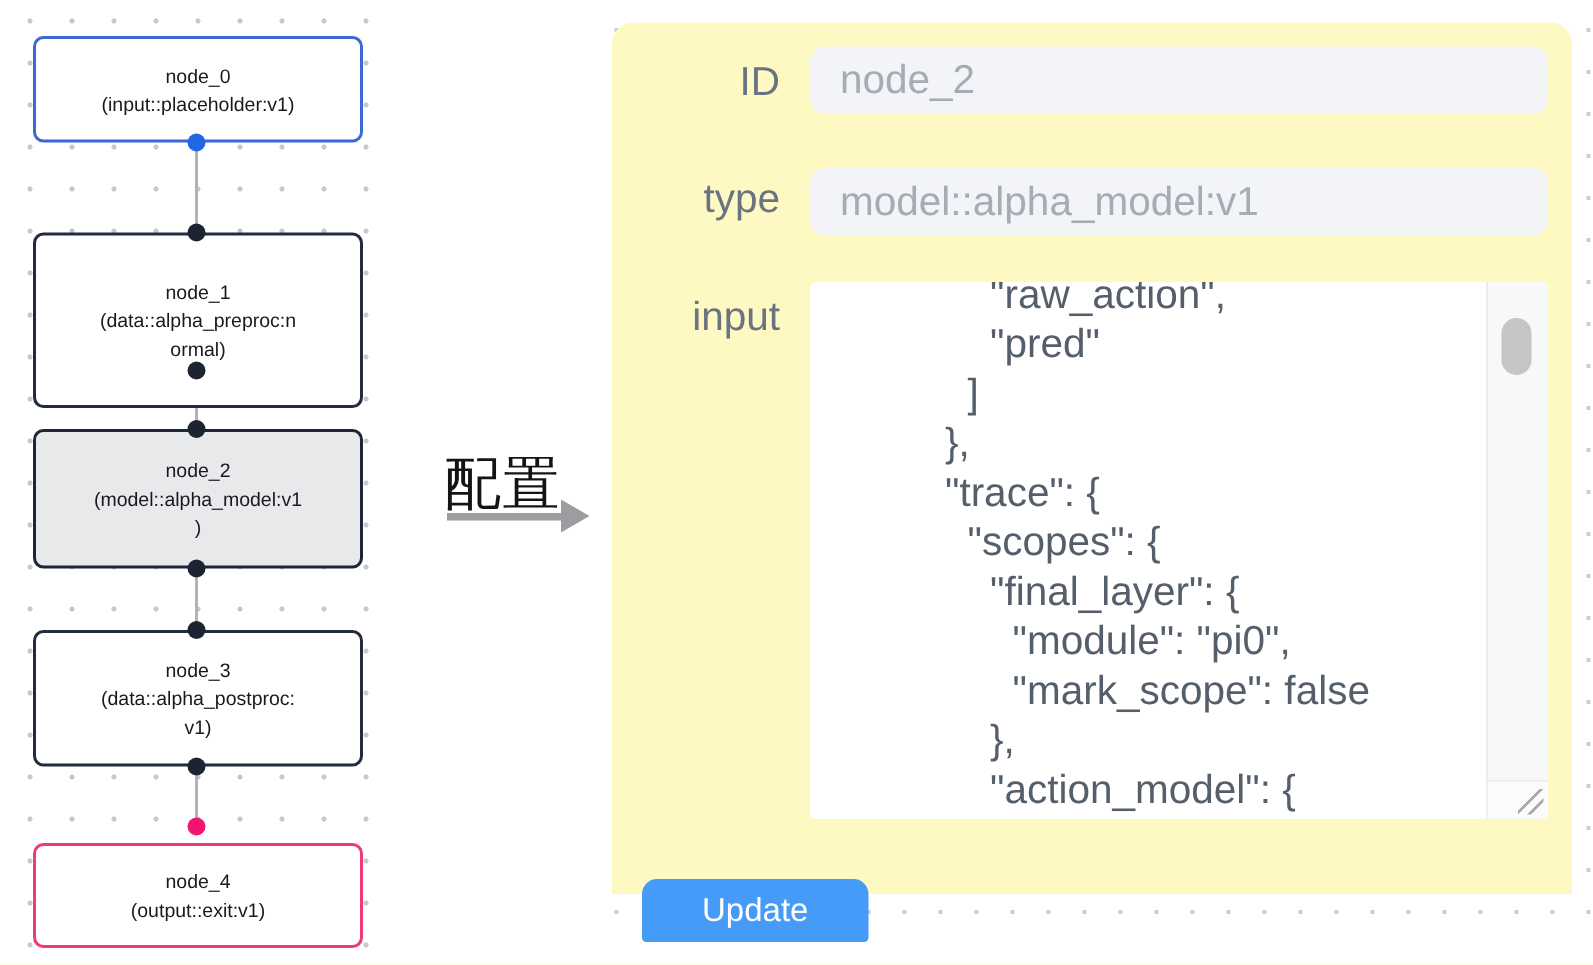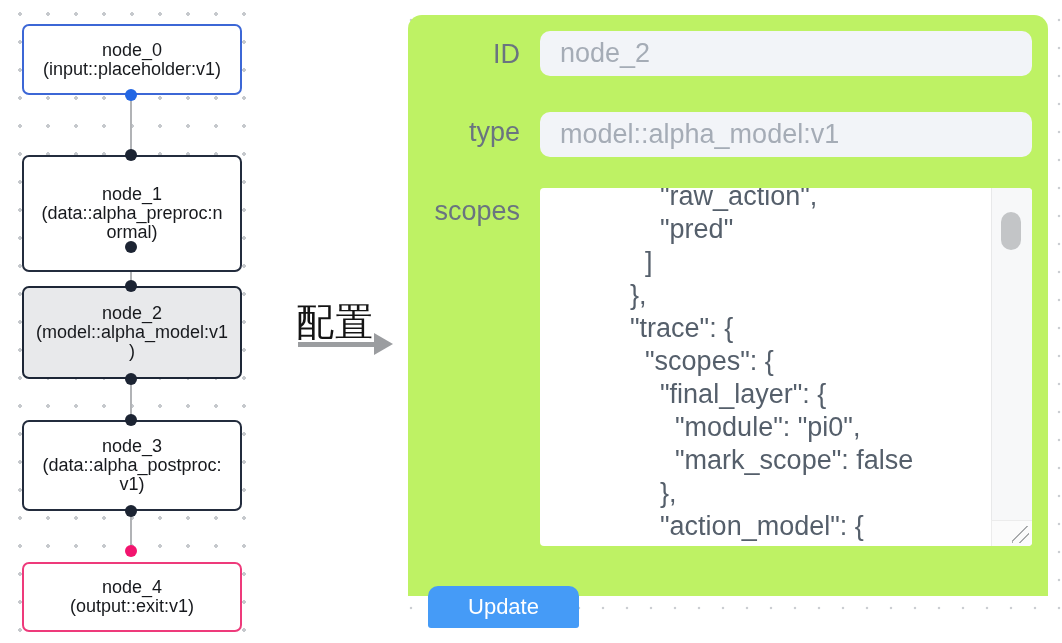--- a/index.html
+++ b/index.html
@@ -16,21 +16,21 @@
   }
   .dots-right{
     position:absolute;left:393px;top:0;width:669px;height:628px;
     background-image:radial-gradient(circle,#cbced2 1.4px,transparent 1.6px);
     background-size:24px 28px;background-position:6px 6px;
   }
   .node{
     position:absolute;left:22px;width:220px;box-sizing:border-box;
     background:#ffffff;border:2px solid #232c3d;border-radius:7px;
     display:flex;align-items:center;justify-content:center;
-    text-align:center;font-size:18px;line-height:19px;color:#17191d;
+    text-align:center;font-size:13px;line-height:19px;color:#17191d;
     white-space:pre-line;z-index:3;
   }
   .node--input{border-color:#3c67d6;}
   .node--selected{background:#e8e9eb;border-color:#1d2636;}
   .node--output{border-color:#ee3a7b;}
   .edge{position:absolute;left:130px;width:2px;background:#b1b3b6;z-index:1;}
   .port{position:absolute;left:125px;width:12px;height:12px;border-radius:50%;z-index:4;}
   .port--blue{background:#2366e4;}
   .port--dark{background:#1c2433;}
   .port--pink{background:#f2146e;}
@@ -40,21 +40,21 @@
     font-size:38px;color:#141414;letter-spacing:1px;
   }
   .arrow-line{position:absolute;left:298px;top:342px;width:78px;height:5px;background:#9b9da0;}
   .arrow-head{
     position:absolute;left:374px;top:333px;width:0;height:0;
     border-left:19px solid #9b9da0;border-top:11px solid transparent;border-bottom:11px solid transparent;
   }
   
   .panel{
     position:absolute;left:408px;top:15px;width:640px;height:581px;
-    background:#bef264;border-radius:14px 14px 0 0;z-index:5;
+    background:#fef9c3;border-radius:14px 14px 0 0;z-index:5;
   }
   .field-label{
     position:absolute;left:0;width:112px;text-align:right;
     font-size:27px;line-height:27px;color:#6a7480;
   }
   #label-id{top:26px;}
   #label-type{top:104px;}
   #label-config{top:183px;}
   .text-input{
     position:absolute;left:132px;width:492px;height:45px;box-sizing:border-box;
@@ -145,21 +145,21 @@
 
 <div class="dots-right"></div>
 
 <div class="panel">
   <div class="field-label" id="label-id">ID</div>
   <input class="text-input" id="input-id" type="text" value="node_2" style="">
 
   <div class="field-label" id="label-type">type</div>
   <input class="text-input" id="input-type" type="text" value="model::alpha_model:v1" style="">
 
-  <div class="field-label" id="label-config">scopes</div>
+  <div class="field-label" id="label-config">input</div>
   <div class="textarea-box">
     <pre class="config-pre">        "raw_action",
         "pred"
       ]
     },
     "trace": {
       "scopes": {
         "final_layer": {
           "module": "pi0",
           "mark_scope": false

